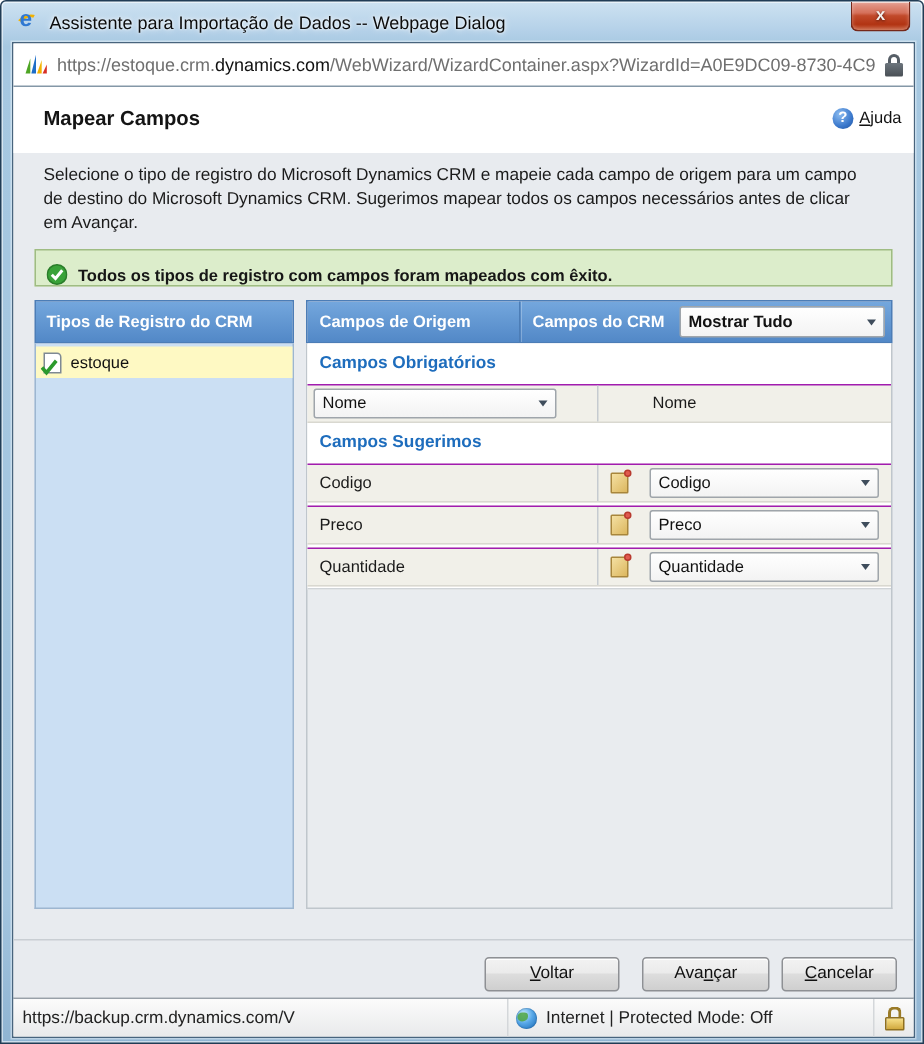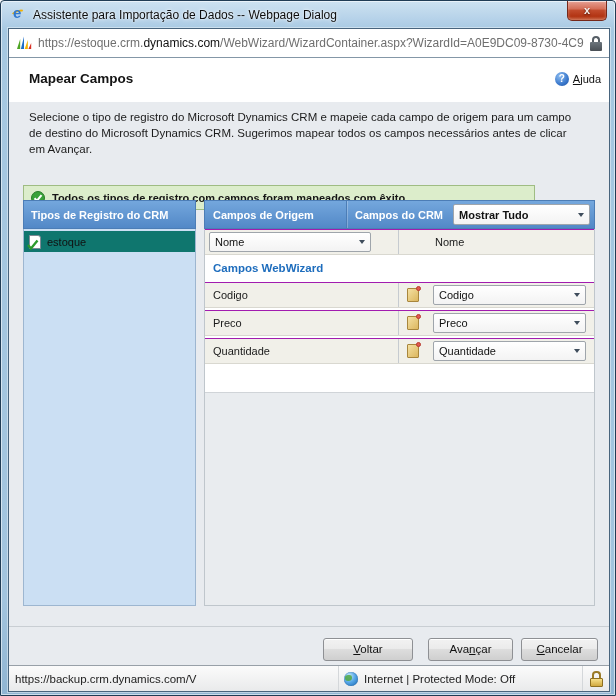--- a/index.html
+++ b/index.html
@@ -50,33 +50,33 @@
   .content-header { position:absolute; left:0; top:0; right:0; height:44px; background:#fff; }
   .page-title { position:absolute; left:20px; top:13px; font-size:13.5px; font-weight:bold; color:#141414; }
   .help-link { position:absolute; right:8px; top:14px; display:flex; align-items:center; gap:4px; cursor:pointer; }
   .help-icon { width:14px; height:14px; border-radius:50%;
     background:radial-gradient(circle at 35% 30%,#8cbcf0,#3a78cc 60%,#1d4f9c);
     color:#fff; font:bold 10px "Liberation Sans",sans-serif; text-align:center; line-height:14px; }
   .help-text { font-size:11px; color:#111; }
 
   .intro { position:absolute; left:20px; top:51px; width:556px; font-size:11.5px; line-height:16px; color:#1b1b1b; }
 
-  .notify { position:absolute; left:14px; top:127px; width:512px; height:25px;
-    background:#dcedcb; border:1px solid #9fbc83; display:flex; align-items:center; }
+  .notify { position:absolute; left:14px; top:108px; width:572px; height:25px;
+    background:#dcedcb; border:1px solid #9fbc83; display:flex; align-items:flex-end; }
   .ok-icon { margin-left:7px; width:14px; height:14px; flex:0 0 14px; }
   .notify-text { margin-left:7px; font-weight:bold; font-size:11px; color:#161616; }
 
   
   .panel-header { height:29px; background:linear-gradient(#74a7dd,#5288c7); border:1px solid #4c7db6;
     color:#fff; font-weight:bold; font-size:11px; display:flex; align-items:center; }
   .left-panel { position:absolute; left:14px; top:142px; width:173px; height:406px; }
   .left-panel .panel-header { padding-left:7px; }
   .left-body { position:absolute; left:0; top:29px; right:0; bottom:0;
     background:#cbdff3; border:1px solid #9db6d0; border-top:none; }
-  .record-item { margin-top:2px; height:21px; background:#0f766e; display:flex; align-items:center; cursor:pointer; }
+  .record-item { margin-top:2px; height:21px; background:#fef9c3; display:flex; align-items:center; cursor:pointer; }
   .doc-icon { position:relative; width:12px; height:14px; margin-left:5px; background:#fff;
     border:1px solid #7e8994; border-radius:0 3px 0 0; flex:0 0 12px; }
   .doc-icon svg { position:absolute; left:-3px; top:3px; }
   .record-label { margin-left:6px; font-size:11px; color:#111; }
 
   .right-panel { position:absolute; left:195px; top:142px; width:391px; height:406px; }
   .rp-head-left { width:142px; align-self:stretch; display:flex; align-items:center; padding-left:8px;
     border-right:1px solid #4c7db6; box-shadow:1px 0 0 rgba(255,255,255,.25); }
   .rp-head-right { flex:1; display:flex; align-items:center; align-self:stretch; }
   .rp-head-right .hdr-label { margin-left:8px; white-space:nowrap; }
@@ -206,34 +206,35 @@
             <span class="hdr-label">Campos do CRM</span>
             <span class="combo filter-combo">
               <span>Mostrar Tudo</span>
               <span class="arrow"></span>
             </span>
           </div>
         </div>
         <div class="right-body">
           <div class="fields-area">
 
+            <div class="section-title">Campos Obrigatórios</div>
 
             <div class="map-row">
               <div class="cell-left">
                 <span class="combo">
                   <span>Nome</span>
                   <span class="arrow"></span>
                 </span>
               </div>
               <div class="cell-right">
                 <span class="crm-static">Nome</span>
               </div>
             </div>
 
-            <div class="section-title">Campos WebWizard</div>
+            <div class="section-title">Campos Sugerimos</div>
 
             <div class="map-row">
               <div class="cell-left">
                 <span class="src-label">Codigo</span>
               </div>
               <div class="cell-right">
                 <span class="note-icon">
                     <span class="dot"></span>
                   </span>
                 <span class="combo">

